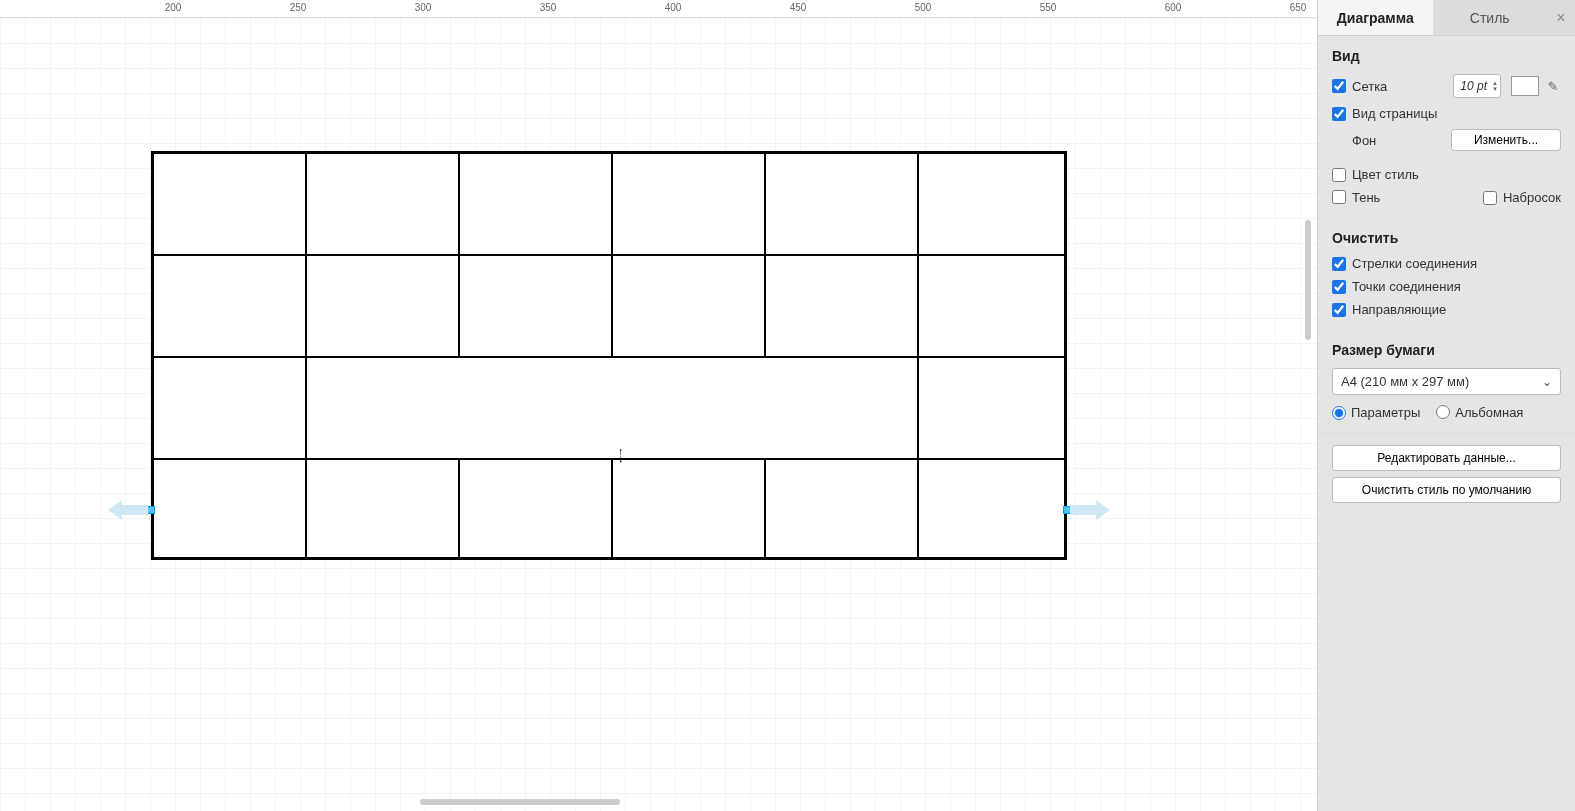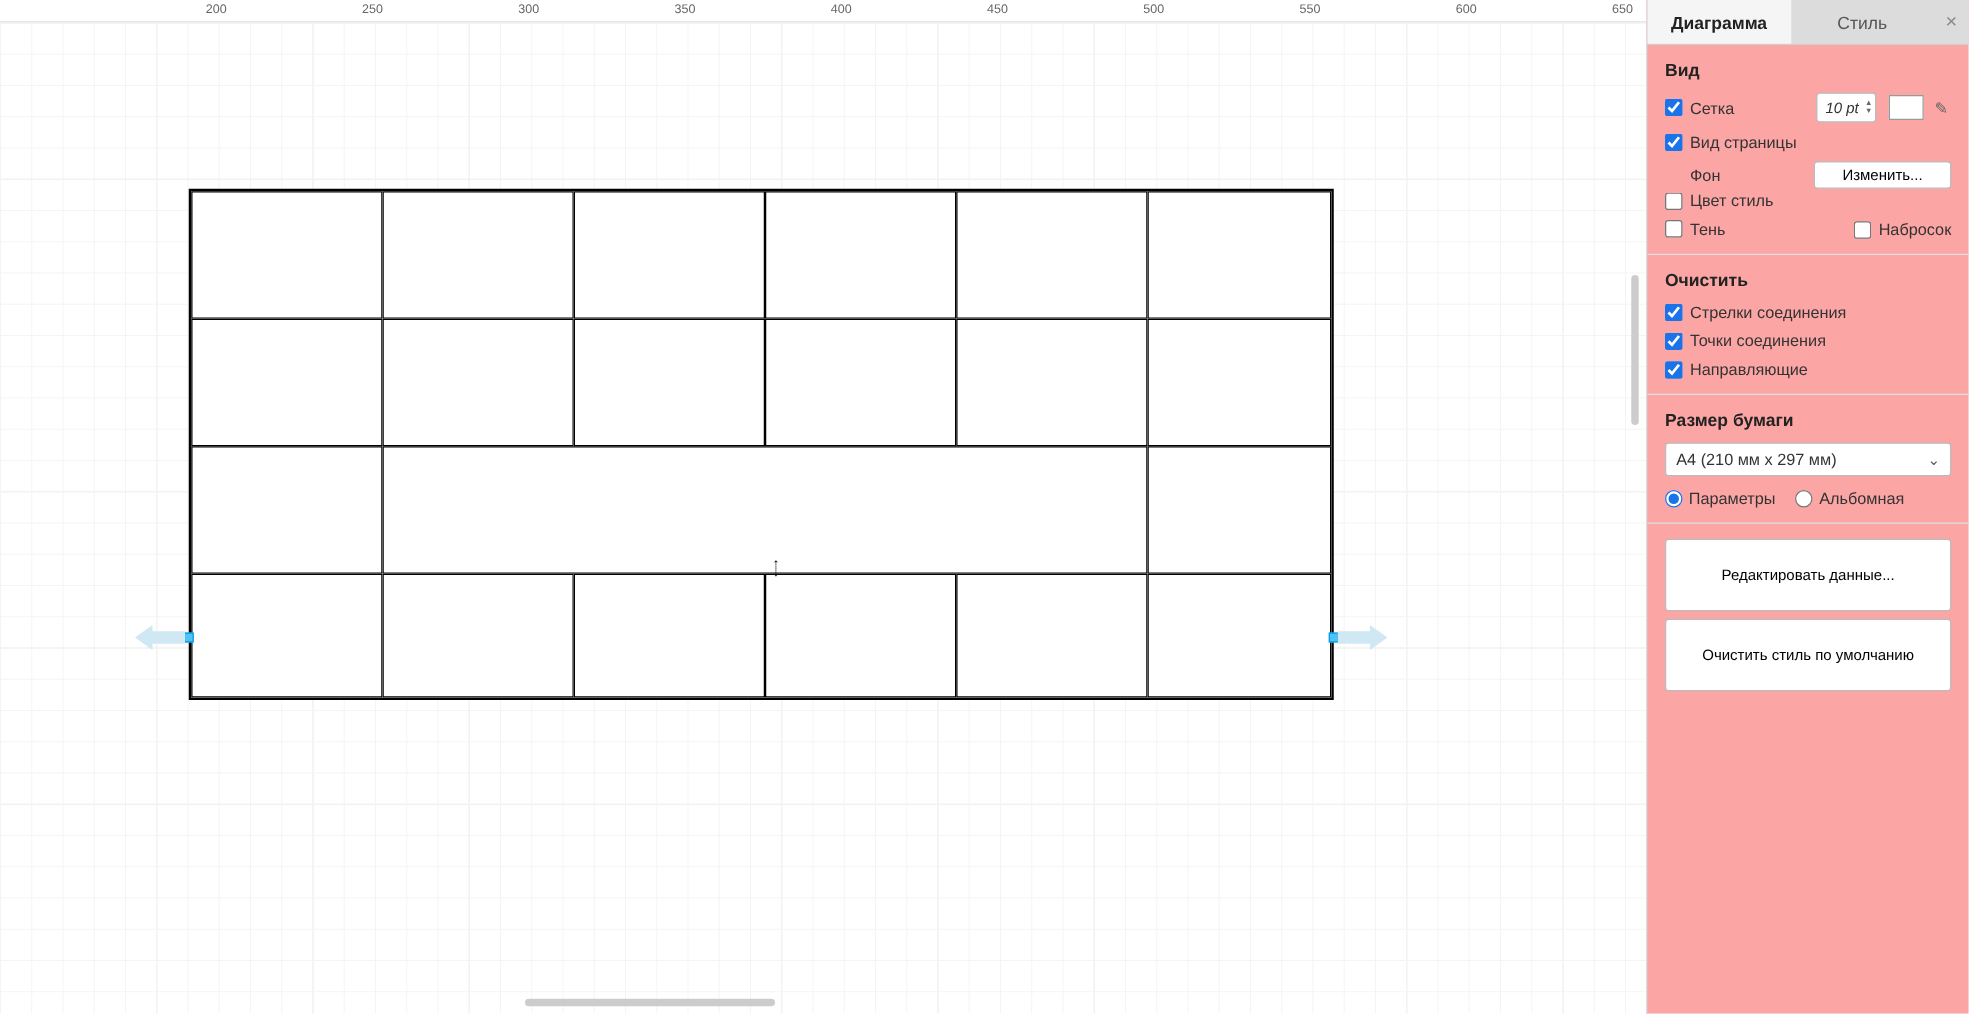--- a/index.html
+++ b/index.html
@@ -93,21 +93,21 @@
   bottom: 6px;
   left: 420px;
   height: 6px;
   width: 200px;
   background: #ccc;
   border-radius: 3px;
 }
 .sidebar {
   width: 258px;
   flex-shrink: 0;
-  background: #fca5a5;
+  background: #e5e5e5;
   border-left: 1px solid #d0d0d0;
   display: flex;
   flex-direction: column;
   font-size: 13px;
 }
 .tabs {
   display: flex;
   height: 36px;
   align-items: stretch;
   border-bottom: 1px solid #d0d0d0;
@@ -199,39 +199,39 @@
   border: 1px solid #bbb;
   border-radius: 3px;
   background: #fff;
   padding: 3px 10px;
   font-size: 12px;
   cursor: pointer;
 }
 .btn-wide {
   width: 100%;
   text-align: center;
-  padding: 21px 0;
+  padding: 5px 0;
   margin-bottom: 6px;
 }
 .paper-select {
   width: 100%;
   border: 1px solid #bbb;
   border-radius: 3px;
   background: #fff;
   padding: 5px 8px;
   font-size: 13px;
   margin-bottom: 10px;
   cursor: pointer;
   display: flex;
   justify-content: space-between;
   align-items: center;
 }
 .chevron { font-size: 12px; color: #555; }
 .orientation-row { display: flex; gap: 16px; align-items: center; }
-.bg-row { display:flex; align-items:center; justify-content:space-between; margin-bottom:2px; }
+.bg-row { display:flex; align-items:center; justify-content:space-between; margin-bottom:16px; }
 .connection-handle {
   position: absolute;
   width: 8px; height: 8px;
   background: #4fc3f7;
   border: 1px solid #039be5;
 }
 </style>
 </head>
 <body>
 
@@ -372,21 +372,21 @@
       <div class="section-title">Размер бумаги</div>
       <div class="paper-select">
         <span>A4 (210 мм x 297 мм)</span>
         <span class="chevron">⌄</span>
       </div>
       <div class="orientation-row">
         <div style="display:flex;align-items:center;gap:5px;">
           <input type="radio" name="orient" checked="" style="">
           <label>Параметры</label>
         </div>
-        <div style="display:flex;align-items:center;gap:5px;">
+        <div style="display:flex;gap:5px;">
           <input type="radio" name="orient" style="">
           <label>Альбомная</label>
         </div>
       </div>
     </div>
 
     <div class="panel-section" style="border-bottom:none;">
       <button class="btn btn-wide">Редактировать данные...</button>
       <button class="btn btn-wide">Очистить стиль по умолчанию</button>
     </div>

